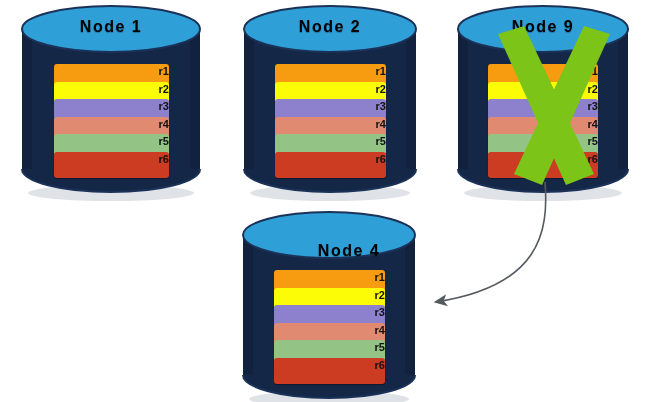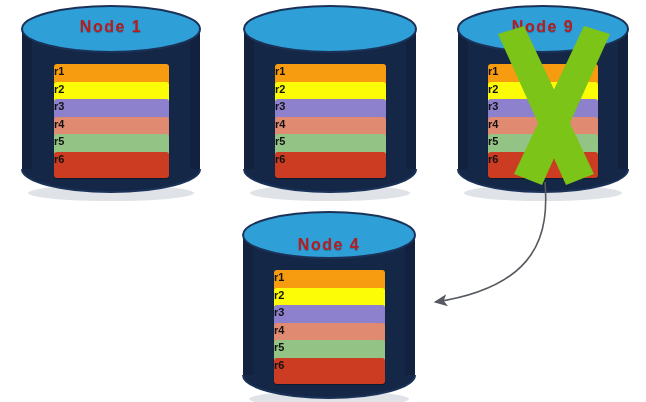--- a/index.html
+++ b/index.html
@@ -26,41 +26,41 @@
   .node svg {
     position: absolute;
     left: 0; top: 0;
     overflow: visible;
   }
   .node-title {
     position: absolute;
     left: 0;
     width: 100%;
     text-align: center;
-    color: #b91c1c;
+    color: #000000;
     font-weight: bold;
     font-size: 16px;
     letter-spacing: 1.5px;
     font-family: "Liberation Sans", sans-serif;
     text-shadow: 0 1px 1px rgba(0,0,0,0.25);
     pointer-events: none;
   }
   .rows {
     position: absolute;
   }
   .row {
     position: absolute;
     height: 26px;
     border-radius: 3px;
     box-shadow: 0 1px 1px rgba(0,0,0,0.35);
     color: #111111;
     font-weight: bold;
     font-size: 11px;
     line-height: 14px;
-    text-align: left;
+    text-align: right;
     font-family: "Liberation Sans", sans-serif;
   }
   .overlay-x {
     position: absolute;
     left: 0; top: 0;
     pointer-events: none;
   }
   .arrow-layer {
     position: absolute;
     left: 0; top: 0;
@@ -96,20 +96,21 @@
       </div>
       <div class="node" style="left: 244px; top: 6px; width: 172px; height: 186px;">
         <svg width="172" height="198" viewBox="0 0 172 198">
           <ellipse cx="86" cy="187" rx="80" ry="8" fill="#b9c0cc" opacity="0.45"></ellipse>
           <path d="M0,23 L0,163 A86,23 0 0 0 172,163 L172,23 Z" fill="#152747"></path>
           <rect x="0" y="23" width="10" height="140" fill="#0f1d36" opacity="0.55"></rect>
           <rect x="162" y="23" width="10" height="140" fill="#0f1d36" opacity="0.55"></rect>
           <path d="M0,163 A86,23 0 0 0 172,163" fill="none" stroke="#1b3258" stroke-width="2"></path>
           <ellipse cx="86" cy="23" rx="86" ry="23" fill="#2f9fd8" stroke="#1b3258" stroke-width="2"></ellipse>
         </svg>
+        <div class="node-title" style="top: 12px;">Node  2</div>
         <div class="rows">
           <div class="row" style="left: 31px; top: 58px; width: 111px; background: rgb(247, 155, 16);">r1</div>
           <div class="row" style="left: 31px; top: 76px; width: 111px; background: rgb(252, 252, 6);">r2</div>
           <div class="row" style="left: 31px; top: 93px; width: 111px; background: rgb(141, 128, 204);">r3</div>
           <div class="row" style="left: 31px; top: 111px; width: 111px; background: rgb(224, 138, 114);">r4</div>
           <div class="row" style="left: 31px; top: 128px; width: 111px; background: rgb(147, 196, 133);">r5</div>
           <div class="row" style="left: 31px; top: 146px; width: 111px; background: rgb(204, 60, 34);">r6</div>
         </div>
       </div>
       <div class="node" style="left: 458px; top: 6px; width: 170px; height: 186px;">
@@ -139,21 +140,21 @@
       </div>
       <div class="node" style="left: 243px; top: 212px; width: 172px; height: 186px;">
         <svg width="172" height="198" viewBox="0 0 172 198">
           <ellipse cx="86" cy="187" rx="80" ry="8" fill="#b9c0cc" opacity="0.45"></ellipse>
           <path d="M0,23 L0,163 A86,23 0 0 0 172,163 L172,23 Z" fill="#152747"></path>
           <rect x="0" y="23" width="10" height="140" fill="#0f1d36" opacity="0.55"></rect>
           <rect x="162" y="23" width="10" height="140" fill="#0f1d36" opacity="0.55"></rect>
           <path d="M0,163 A86,23 0 0 0 172,163" fill="none" stroke="#1b3258" stroke-width="2"></path>
           <ellipse cx="86" cy="23" rx="86" ry="23" fill="#2f9fd8" stroke="#1b3258" stroke-width="2"></ellipse>
         </svg>
-        <div class="node-title" style="top: 24px;">Node  4</div>
+        <div class="node-title" style="top: 30px; padding-left: 20px;">Node  4</div>
         <div class="rows">
           <div class="row" style="left: 31px; top: 58px; width: 111px; background: rgb(247, 155, 16);">r1</div>
           <div class="row" style="left: 31px; top: 76px; width: 111px; background: rgb(252, 252, 6);">r2</div>
           <div class="row" style="left: 31px; top: 93px; width: 111px; background: rgb(141, 128, 204);">r3</div>
           <div class="row" style="left: 31px; top: 111px; width: 111px; background: rgb(224, 138, 114);">r4</div>
           <div class="row" style="left: 31px; top: 128px; width: 111px; background: rgb(147, 196, 133);">r5</div>
           <div class="row" style="left: 31px; top: 146px; width: 111px; background: rgb(204, 60, 34);">r6</div>
         </div>
       </div>
     </div>

